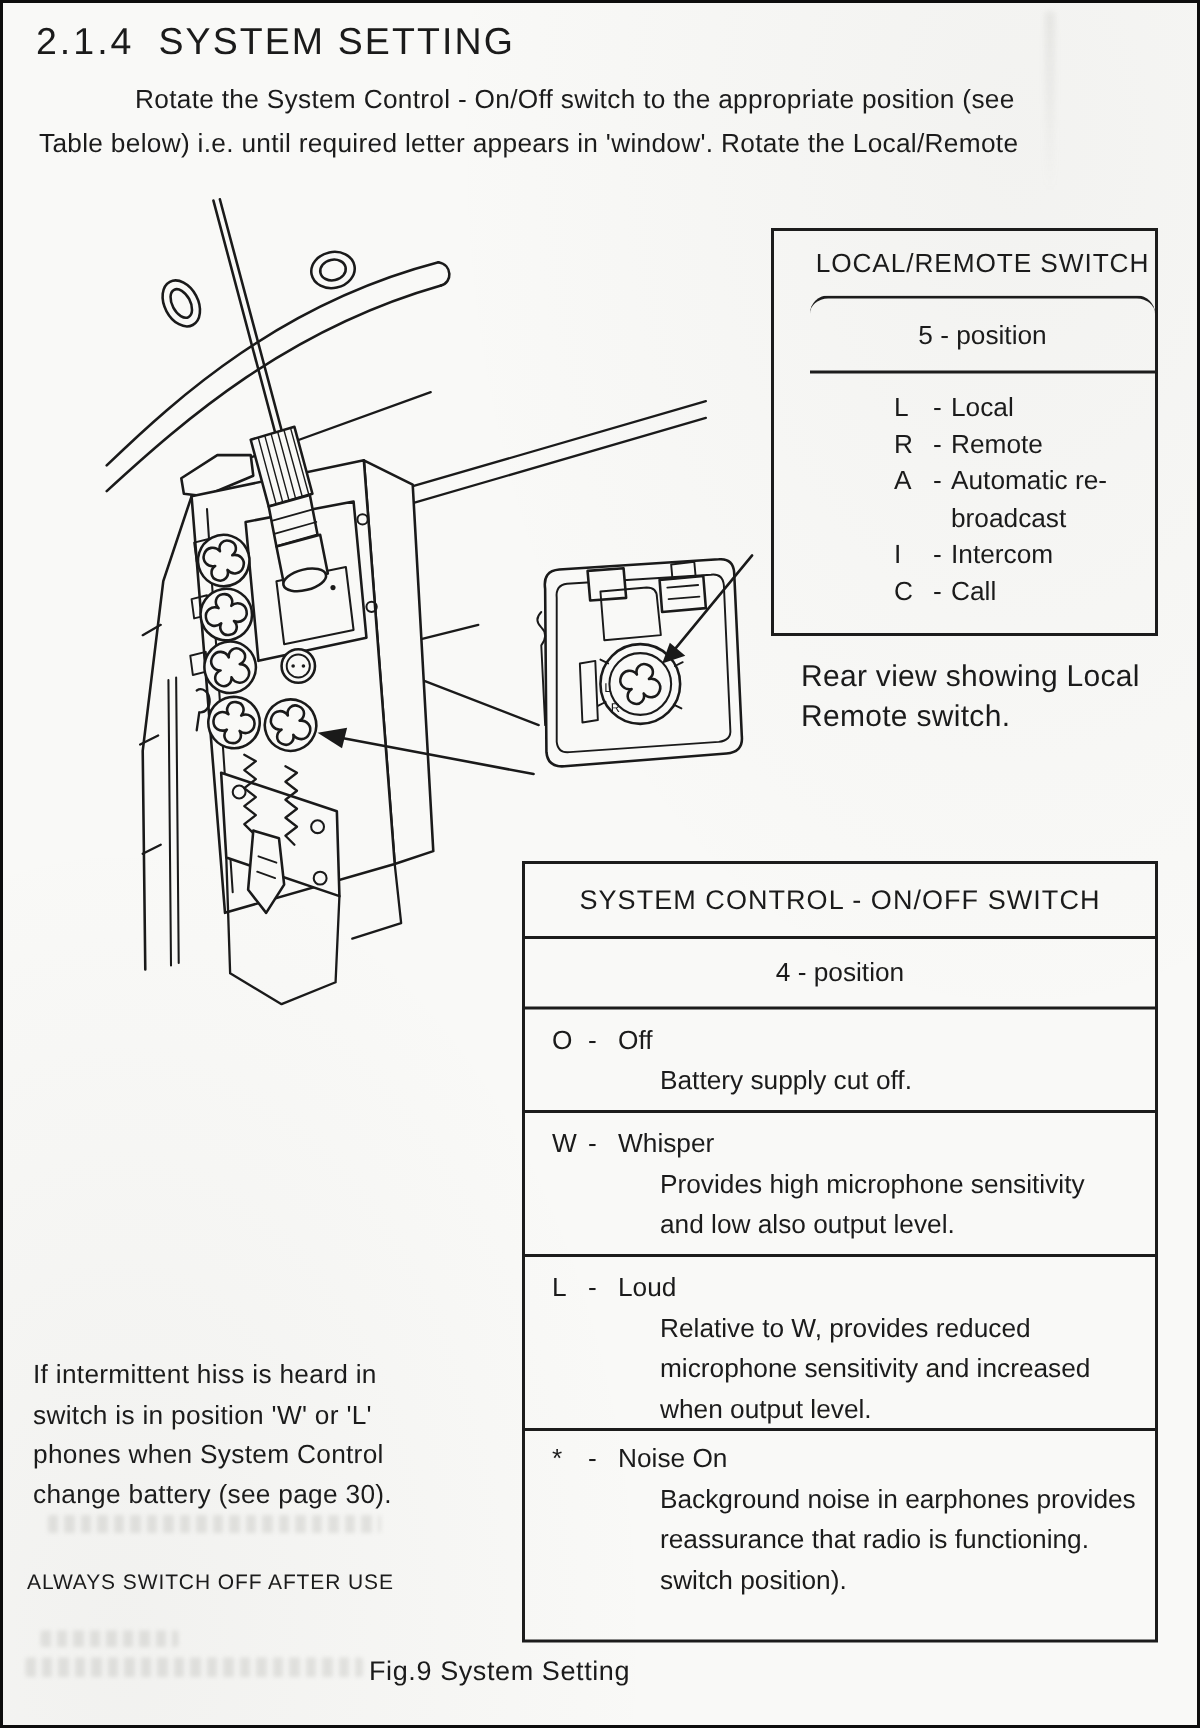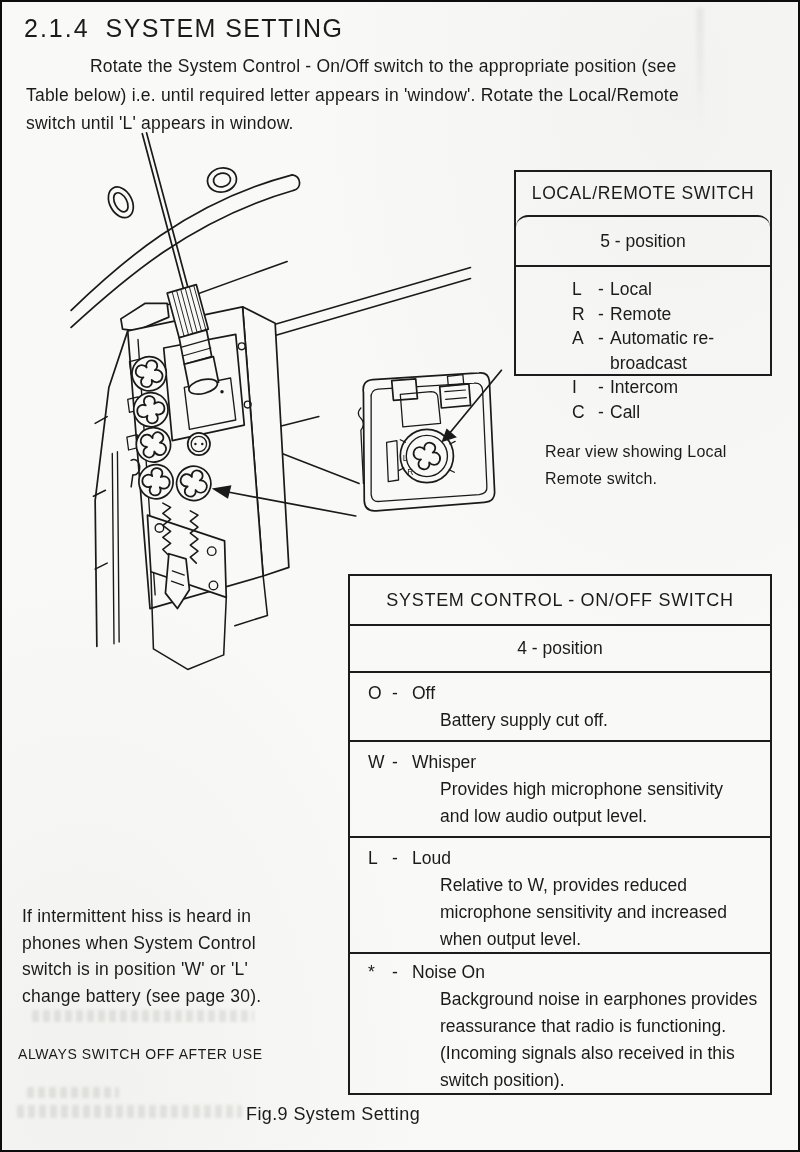--- a/index.html
+++ b/index.html
@@ -15,30 +15,30 @@
   }
   .abs { position: absolute; }
   
   .heading { left: 22px; top: 12px; font-size: 25px; letter-spacing: 1.4px; white-space: nowrap; }
   .heading .num { margin-right: 16px; letter-spacing: 2px; }
   
   .intro { left: 24px; top: 50px; font-size: 17.5px; line-height: 28.5px; letter-spacing: 0.2px; white-space: nowrap; }
   .intro .l0 { padding-left: 64px; }
   
   .box { border: 2px solid #1c1c1c; background: rgba(249,249,247,0.0); }
-  .lr-box { left: 512px; top: 168px; width: 258px; height: 206px; }
+  .lr-box { left: 512px; top: 150px; width: 258px; height: 272px; padding-left: 24px; }
   .lr-title { height: 43px; display:flex; align-items:center; justify-content:center; font-size: 17.5px; letter-spacing: 0.6px; }
   .lr-sub { height: 50px; border-top: 2px solid #1c1c1c; display:flex; align-items:center; justify-content:center; font-size: 17.5px; border-radius: 12px; }
   .lr-list { border-top: 2px solid #1c1c1c; padding: 10px 0 0 56px; font-size: 17.5px; line-height: 24.6px; }
   .lr-entry { display: flex; }
   .lr-key { width: 20px; }
   .lr-dash { width: 18px; text-align: center; }
   .lr-label2 { padding-left: 38px; }
   
-  .rear-note { left: 543px; top: 436px; font-size: 16px; line-height: 27px; letter-spacing: 0.2px; }
+  .rear-note { left: 532px; top: 436px; font-size: 20px; line-height: 27px; letter-spacing: 0.2px; }
   
   .sc-box { left: 346px; top: 572px; width: 424px; height: 521px; }
   .sc-title { height: 48px; display:flex; align-items:center; justify-content:center; font-size: 18px; letter-spacing: 0.7px; }
   .sc-sub { height: 47px; border-top: 2px solid #1c1c1c; display:flex; align-items:center; justify-content:center; font-size: 17.5px; }
   .sc-row { border-top: 2px solid #1c1c1c; padding: 7px 0 0 18px; font-size: 17.5px; line-height: 27px; }
   .sc-keyline { display: flex; }
   .sc-key { width: 24px; }
   .sc-dash { width: 20px; }
   .sc-desc { padding-left: 72px; }
   
@@ -54,21 +54,20 @@
 
 <div class="page">
 
   <div class="abs heading">
     <span class="num">2.1.4</span><span>SYSTEM SETTING</span>
   </div>
 
   <div class="abs intro">
     <div class="l0">Rotate the System Control - On/Off switch to the appropriate position (see</div>
     <div>Table below) i.e. until required letter appears in 'window'. Rotate the Local/Remote</div>
-    <div>switch until 'L' appears in window.</div>
   </div>
 
   <svg class="abs" style="left:0;top:130px" width="800" height="780" viewBox="0 130 800 910" fill="none" stroke="#1a1a1a" stroke-width="2" stroke-linecap="round" stroke-linejoin="round">
     <defs>
       <path id="clover" d="M0,-16 C6,-16 8,-10 5,-6 C10,-9 16,-6 16,0 C16,6 10,9 5,6 C8,10 6,16 0,16 C-6,16 -8,10 -5,6 C-10,9 -16,6 -16,0 C-16,-6 -10,-9 -5,-6 C-8,-10 -6,-16 0,-16 Z"></path>
       <g id="knob">
         <circle r="20" fill="#f9f9f7"></circle>
         <use href="#clover" fill="#f9f9f7"></use>
       </g>
     </defs>
@@ -229,21 +228,21 @@
     </div>
 
     <div class="sc-row" style="height:96px">
       <div class="sc-keyline">
         <span class="sc-key">W</span>
           <span class="sc-dash">-</span>
           <span>Whisper</span>
       </div>
       <div class="sc-desc">
         <div>Provides high microphone sensitivity</div>
-        <div>and low audio output level.</div>
+        <div>and low also output level.</div>
       </div>
     </div>
 
     <div class="sc-row" style="height:116px">
       <div class="sc-keyline">
         <span class="sc-key">L</span>
           <span class="sc-dash">-</span>
           <span>Loud</span>
       </div>
       <div class="sc-desc">
@@ -255,30 +254,29 @@
 
     <div class="sc-row" style="height:141px;padding-top:5px">
       <div class="sc-keyline">
         <span class="sc-key">*</span>
           <span class="sc-dash">-</span>
           <span>Noise On</span>
       </div>
       <div class="sc-desc">
         <div>Background noise in earphones provides</div>
         <div>reassurance that radio is functioning.</div>
-        <div>(Incoming signals also received in this</div>
         <div>switch position).</div>
       </div>
     </div>
   </div>
 
   <div class="abs hiss">
     <div>If intermittent hiss is heard in</div>
+    <div>switch is in position 'W' or 'L'</div>
     <div>phones when System Control</div>
-    <div>switch is in position 'W' or 'L'</div>
     <div>change battery (see page 30).</div>
   </div>
 
   <div class="abs warning">ALWAYS SWITCH OFF AFTER USE</div>
 
   <div class="abs caption">Fig.9 System Setting</div>
 
   <div class="abs ghost" style="left:30px;top:1008px;width:222px;height:12px"></div>
   <div class="abs ghost" style="left:25px;top:1085px;width:92px;height:11px"></div>
   <div class="abs ghost" style="left:15px;top:1103px;width:225px;height:13px"></div>

